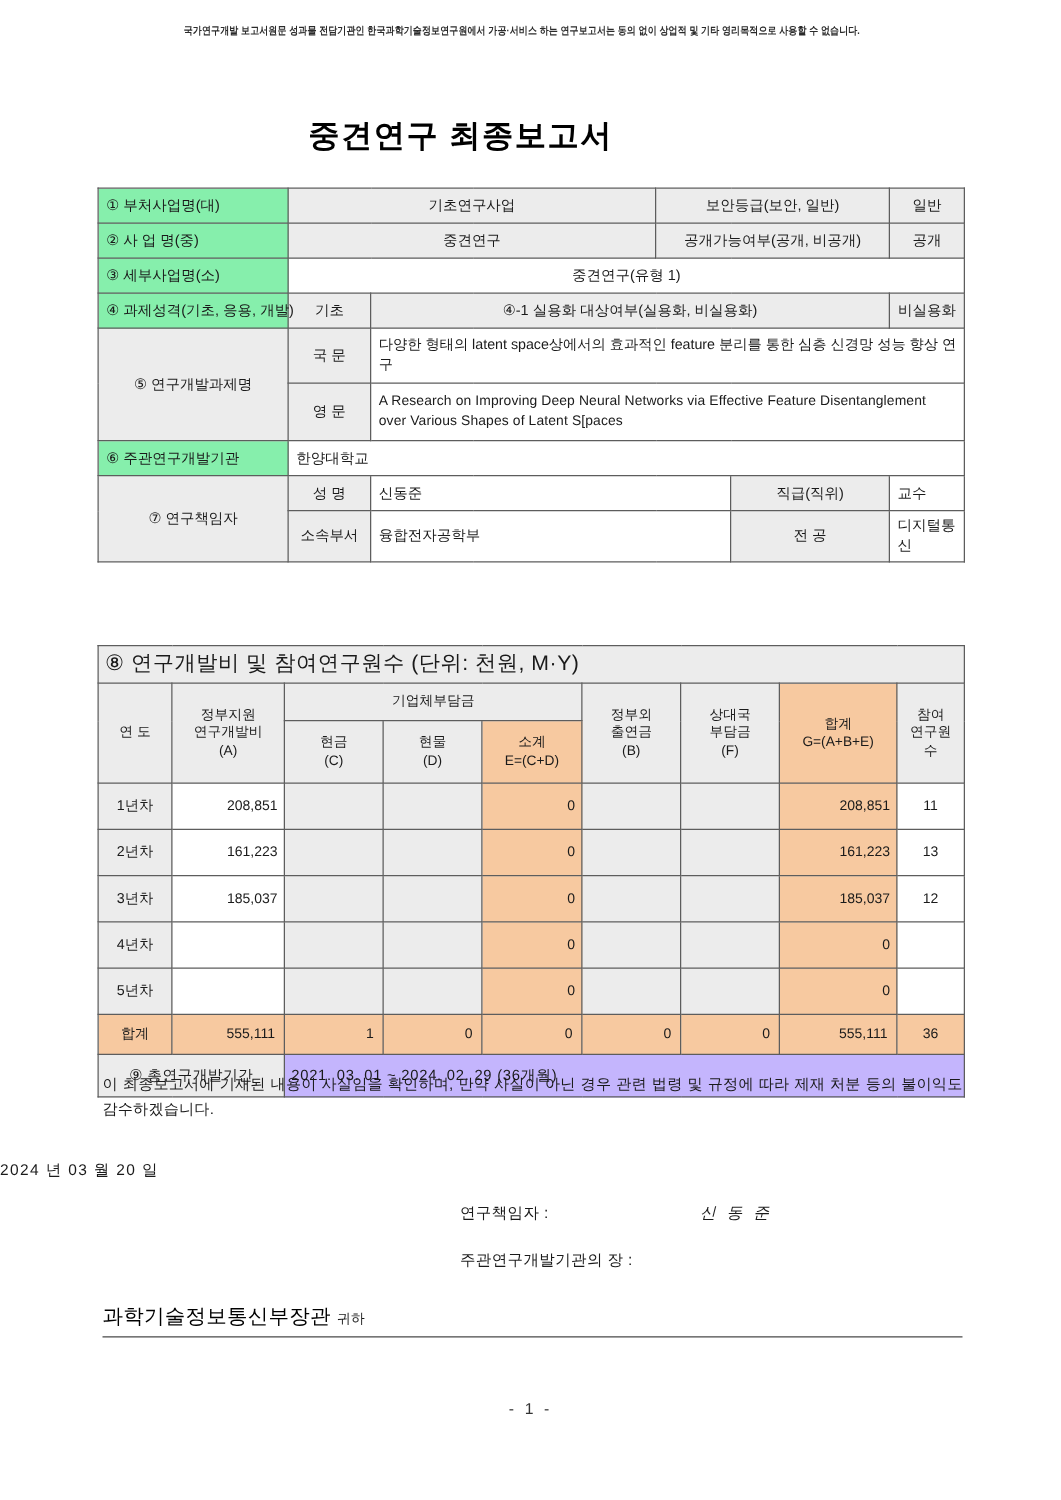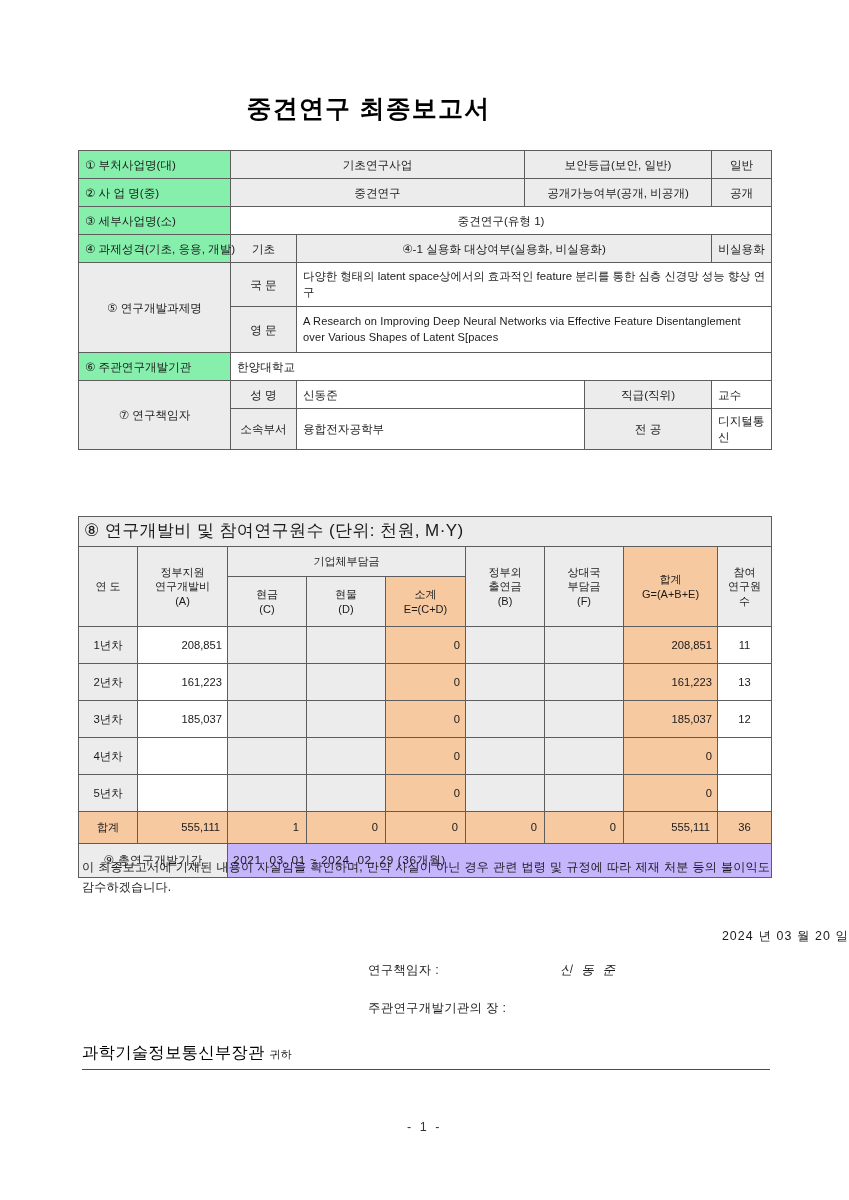--- a/index.html
+++ b/index.html
@@ -154,21 +154,21 @@
     letter-spacing: 0.15px;
     text-align: justify;
   }
 
   
   .sig-date {
     position: absolute;
     top: 928px;
     left: 0;
     width: 849px;
-    text-align: right;
+    text-align: left;
     font-size: 12.4px;
     letter-spacing: 1.1px;
   }
   .sig-line-pi {
     position: absolute;
     top: 962px;
     left: 368px;
     font-size: 12.4px;
     letter-spacing: 0.3px;
   }
@@ -227,20 +227,23 @@
     font-size: 12.6px;
     letter-spacing: 2.5px;
     color: #333;
   }
 </style>
 </head>
 <body>
 
 <div class="page">
 
+  <div class="notice-bar">
+    <span class="notice-text">국가연구개발 보고서원문 성과물 전담기관인 한국과학기술정보연구원에서 가공·서비스 하는 연구보고서는 동의 없이 상업적 및 기타 영리목적으로 사용할 수 없습니다.</span>
+  </div>
 
   <div class="doc-title">중견연구 최종보고서</div>
 
   <table class="main-table">
     <colgroup>
       <col style="width:152px">
       <col style="width:66px">
       <col style="width:82px">
       <col style="width:146px">
       <col style="width:60px">

